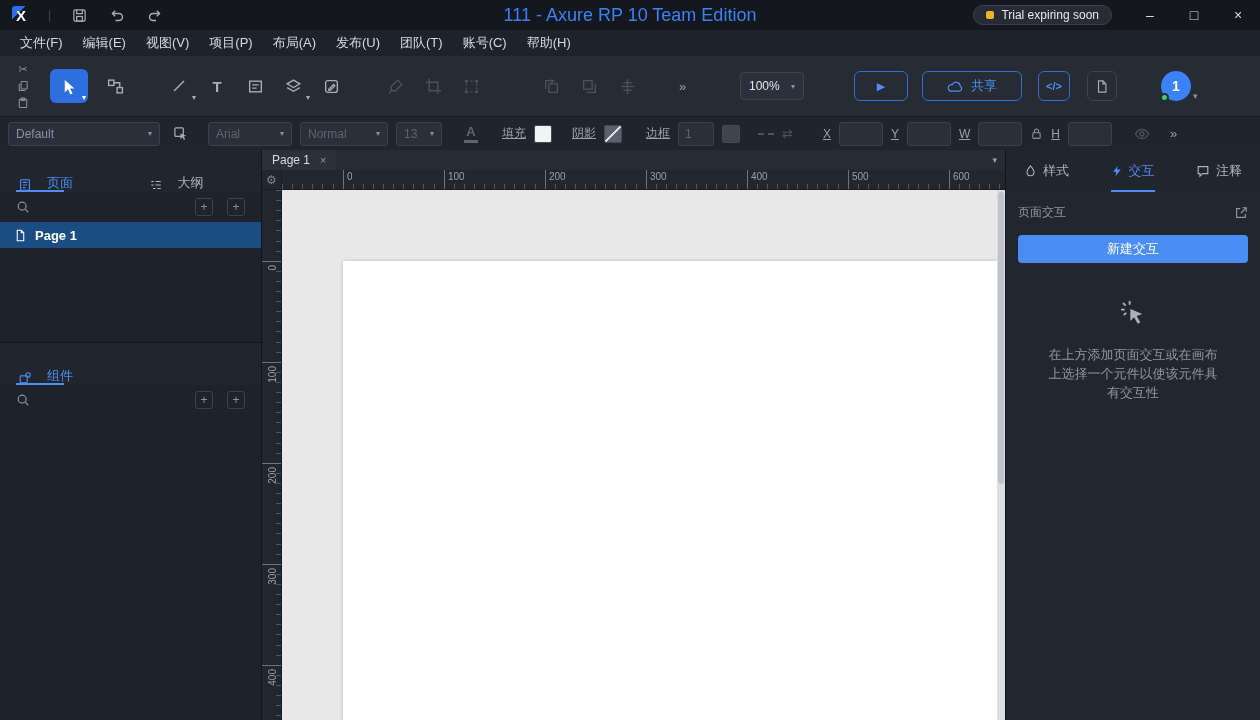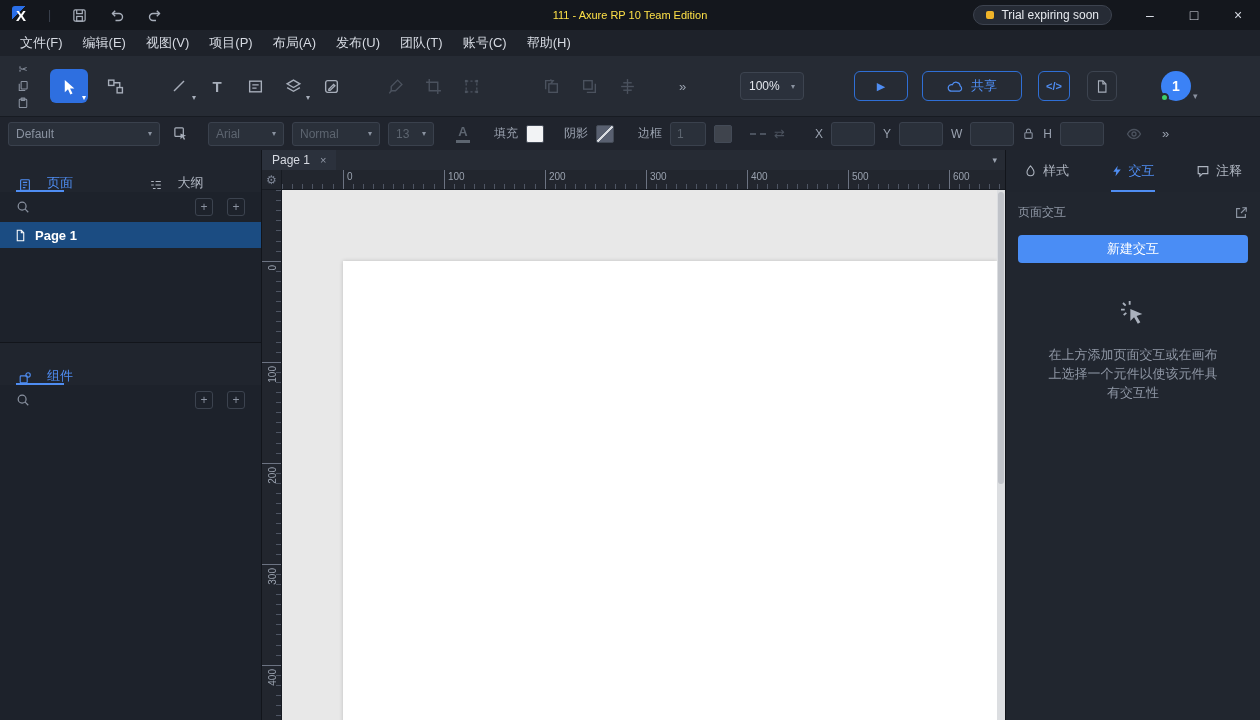--- a/index.html
+++ b/index.html
@@ -7,21 +7,21 @@
   body { font-family:"Liberation Sans","DejaVu Sans",sans-serif; font-size:13px; color:#cfd4dd; background:#21262f; }
   svg { display:block; }
   .app { position:relative; width:1260px; height:720px; display:flex; flex-direction:column; overflow:hidden; }
 
   
   .titlebar { height:30px; background:#14171d; display:flex; align-items:center; padding:0 0 0 12px; position:relative; flex:0 0 auto; }
   .tb-left { display:flex; align-items:center; gap:18px; }
   .logo-x { color:#fff; font-weight:bold; font-size:15px; width:18px; height:18px; display:flex; align-items:center; justify-content:center; background:linear-gradient(135deg,#2a6fe8 0 38%,transparent 38%); border-radius:3px; }
   .tb-pipe { color:#3c434f; font-size:12px; }
   .tb-icon { color:#a7aeba; width:20px; height:20px; display:flex; align-items:center; justify-content:center; cursor:default; }
-  .tb-title { position:absolute; left:50%; transform:translateX(-50%); color:#fde047; font-size:11px; white-space:nowrap; }
+  .tb-title { position:absolute; left:50%; transform:translateX(-50%); color:#3b82f6; font-size:18px; white-space:nowrap; }
   .tb-right { margin-left:auto; display:flex; align-items:center; }
   .trial-badge { display:flex; align-items:center; gap:7px; height:20px; padding:0 12px; border-radius:10px; background:#262b35; border:1px solid #3d434f; color:#e6e9ee; font-size:12px; margin-right:16px; white-space:nowrap; }
   .trial-dot { width:8px; height:8px; border-radius:2px; background:#f0b429; }
   .win-btn { width:44px; height:30px; display:flex; align-items:center; justify-content:center; color:#d6dae2; font-size:14px; }
 
   
   .menubar { height:26px; background:#1e222a; display:flex; align-items:center; padding-left:10px; flex:0 0 auto; }
   .menu-item { padding:0 10px; height:100%; display:flex; align-items:center; color:#d6dae2; font-size:13px; white-space:nowrap; }
 
   
@@ -39,21 +39,21 @@
   .avatar { position:relative; width:30px; height:30px; border-radius:50%; background:#3b82f6; color:#fff; display:flex; align-items:center; justify-content:center; font-weight:bold; font-size:14px; }
   .avatar .presence { position:absolute; left:-1px; bottom:-1px; width:9px; height:9px; border-radius:50%; background:#3ecf6a; border:2px solid #262b34; }
   .avatar-caret { color:#8a92a0; font-size:9px; }
 
   
   .formatbar { height:34px; background:#20242d; border-top:1px solid #171b22; display:flex; align-items:center; padding:0 8px; gap:8px; flex:0 0 auto; font-size:12px; }
   .fselect { height:24px; background:#2a303a; border:1px solid #3a414d; border-radius:3px; display:flex; align-items:center; justify-content:space-between; padding:0 7px; color:#c7ccd4; gap:6px; flex:0 0 auto; }
   .fselect .car { font-size:8px; color:#8a92a0; }
   .fselect.dim { color:#5d6570; }
   .ficon-btn { width:24px; height:24px; border-radius:3px; display:flex; align-items:center; justify-content:center; color:#a7aeba; }
-  .flabel { color:#9aa2af; white-space:nowrap; }
+  .flabel { color:#9aa2af; white-space:nowrap;text-decoration:underline; }
   .swatch { width:18px; height:18px; border-radius:2px; border:1px solid #434a56; flex:0 0 auto; }
   .swatch.fill { background:#f2f3f5; }
   .swatch.shadow { background:#596070; background-image:linear-gradient(135deg,transparent 44%,#d8dbe0 44%,#d8dbe0 56%,transparent 56%); }
   .swatch.border-sw { background:#3f444d; }
   .mini-input { width:44px; height:24px; background:#2a303a; border:1px solid #3a414d; border-radius:3px; color:#c7ccd4; padding:0 6px; font-size:12px; font-family:inherit; }
   .mini-input.dim { color:#5d6570; }
   .mini-input.narrow { width:36px; }
   .font-color { width:26px; height:24px; display:flex; flex-direction:column; align-items:center; justify-content:center; color:#5d6570; font-size:13px; }
   .font-color b { font-weight:bold; }
   .font-color i { display:block; width:14px; height:3px; background:#5d6570; margin-top:1px; }
@@ -313,21 +313,21 @@
     <div class="fselect" style="width:152px;color:#8a92a0;">
       <span>Default</span>
       <span class="car">▾</span>
     </div>
     <div class="ficon-btn">
       <svg width="15" height="15" viewBox="0 0 16 16" fill="none" stroke="currentColor" stroke-width="1.3">
           <rect x="2" y="2" width="9" height="9" rx="1"></rect>
           <path d="M8 8l6 2.4-2.6.9L13 14l-1.4.6-1.6-2.7L8 14z" fill="currentColor" stroke="none"></path>
         </svg>
     </div>
-    <div class="fselect dim" style="width:76px;margin-left:8px;">
+    <div class="fselect dim" style="width:84px;margin-left:8px;">
       <span>Arial</span>
       <span class="car">▾</span>
     </div>
     <div class="fselect dim" style="width:88px;">
       <span>Normal</span>
       <span class="car">▾</span>
     </div>
     <div class="fselect dim" style="width:46px;">
       <span>13</span>
       <span class="car">▾</span>

